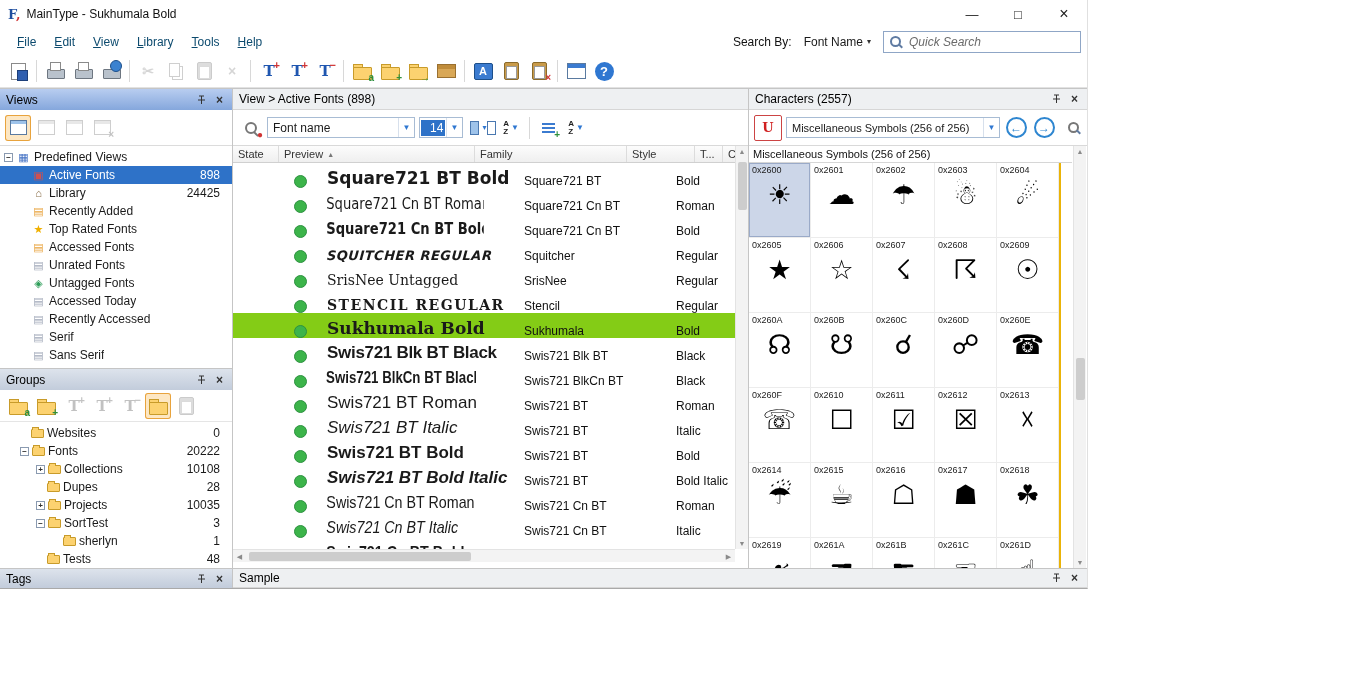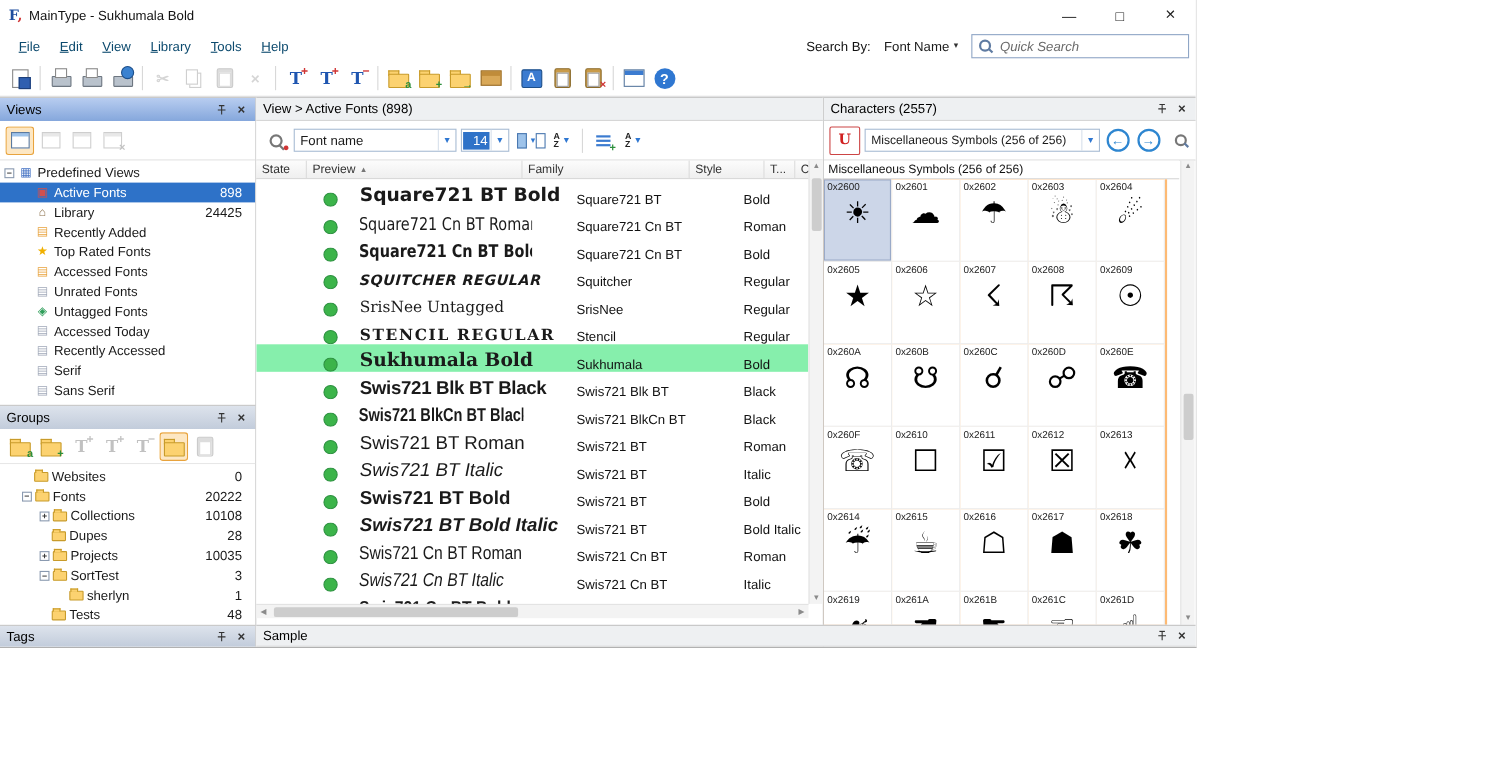--- a/index.html
+++ b/index.html
@@ -102,21 +102,21 @@
   .combo{height:21px;border:1px solid #a8bcd4;background:#fff;display:flex;align-items:center;box-sizing:border-box;margin:0 2px;}
   .combo .cval{padding:0 5px;white-space:nowrap;overflow:hidden;}
   .combo .carr{width:15px;height:100%;display:flex;align-items:center;justify-content:center;font-size:8px;color:#2f77d1;border-left:1px solid #d7e0ec;}
   .combo.size .cval{background:#2e72c8;color:#fff;padding:1px 9px;margin:0 1px;}
   #font-colhead{position:absolute;left:233px;top:146px;width:515px;height:17px;display:flex;background:linear-gradient(#fcfcfc,#efefef);border-bottom:1px solid #d0d0d0;box-sizing:border-box;font-size:11px;color:#333;}
   .fcol{display:flex;align-items:center;padding-left:5px;border-right:1px solid #dcdcdc;box-sizing:border-box;overflow:hidden;white-space:nowrap;}
   .fcol:nth-child(1){width:46px;} .fcol:nth-child(2){width:196px;} .fcol:nth-child(3){width:152px;} .fcol:nth-child(4){width:68px;} .fcol:nth-child(5){width:28px;} .fcol:nth-child(6){flex:1;border-right:none;}
   .fcol .sort{font-size:7px;color:#777;margin-left:4px;}
   #font-rows{position:absolute;left:233px;top:163px;width:502px;height:386px;overflow:hidden;background:#fff;}
   .frow{height:25px;display:flex;align-items:flex-end;padding-left:44px;}
-  .frow.sel{background:#86efac;}
+  .frow.sel{background:#84cc16;}
   .fcell{overflow:hidden;white-space:nowrap;box-sizing:border-box;}
   .c-state{width:46px;display:flex;justify-content:center;flex:none;}
   .dot{width:13px;height:13px;border-radius:50%;background:#3cb44a;border:1px solid #2d9140;box-sizing:border-box;}
   .c-prev{width:196px;padding-left:4px;flex:none;}
   .c-fam{width:152px;padding-left:5px;flex:none;font-size:12px;color:#111;}
   .c-style{width:68px;padding-left:5px;flex:none;font-size:12px;color:#111;}
   .c-type{width:28px;display:flex;justify-content:center;flex:none;}
   .tbadge{width:15px;height:15px;border-radius:3px;color:#fff;font:700 10px/15px "Liberation Sans",sans-serif;text-align:center;}
   .tbadge.ot{background:#2e7ed6;} .tbadge.tt{background:#18a5dd;}
 
@@ -140,21 +140,21 @@
   
   .vscroll{position:absolute;width:13px;background:#f3f3f3;border-left:1px solid #e3e3e3;box-sizing:border-box;}
   .hscroll{position:absolute;height:13px;background:#f3f3f3;border-top:1px solid #e3e3e3;box-sizing:border-box;}
   .sarrow{position:absolute;font-size:7px;color:#8a8a8a;width:100%;text-align:center;}
   .hscroll .sarrow{width:13px;height:100%;line-height:13px;}
   .sthumb{position:absolute;background:#cdcdcd;border-radius:2px;}
 
   
   #chars-tools{position:absolute;left:749px;top:110px;width:338px;height:36px;display:flex;align-items:center;padding-left:4px;box-sizing:border-box;background:#fff;border-bottom:1px solid #d9d9d9;overflow:hidden;}
   #chars-label{position:absolute;left:749px;top:146px;width:323px;height:17px;line-height:17px;padding-left:4px;box-sizing:border-box;font-size:11px;color:#111;background:#fff;border-bottom:1px solid #d6d6d6;}
-  #char-grid{position:absolute;left:749px;top:163px;width:312px;height:405px;overflow:hidden;background:#fdba74;display:grid;grid-template-columns:repeat(5,62px);grid-auto-rows:75px;}
+  #char-grid{position:absolute;left:749px;top:163px;width:312px;height:405px;overflow:hidden;background:#eab308;display:grid;grid-template-columns:repeat(5,62px);grid-auto-rows:75px;}
   .ccell{position:relative;border-right:1px solid #ececec;border-bottom:1px solid #ececec;box-sizing:border-box;background:#fff;}
   .ccell.sel{background:#ccd6e8;box-shadow:inset 0 0 0 1px #9aaac8;}
   .ccode{font-size:9px;color:#222;padding:2px 0 0 3px;}
   .cglyph{text-align:center;font:27px "DejaVu Sans","DejaVu Serif",sans-serif;color:#000;margin-top:4px;}
 </style>
 </head>
 <body>
 
 <div class="app">
 

